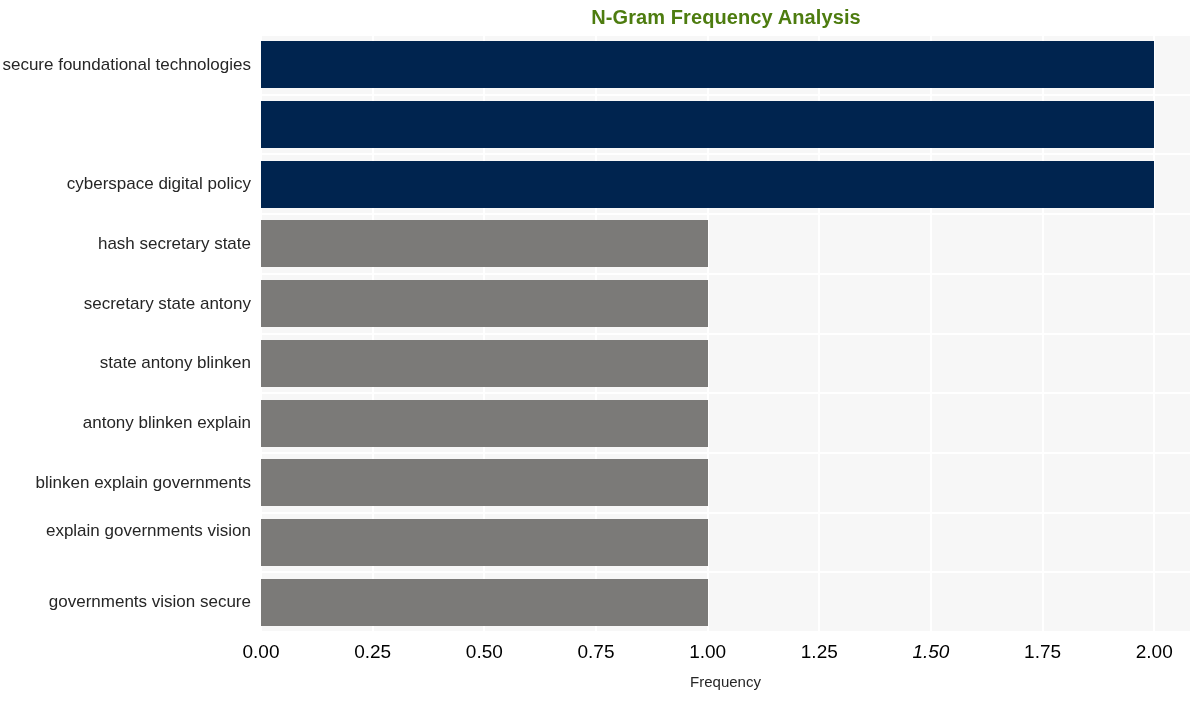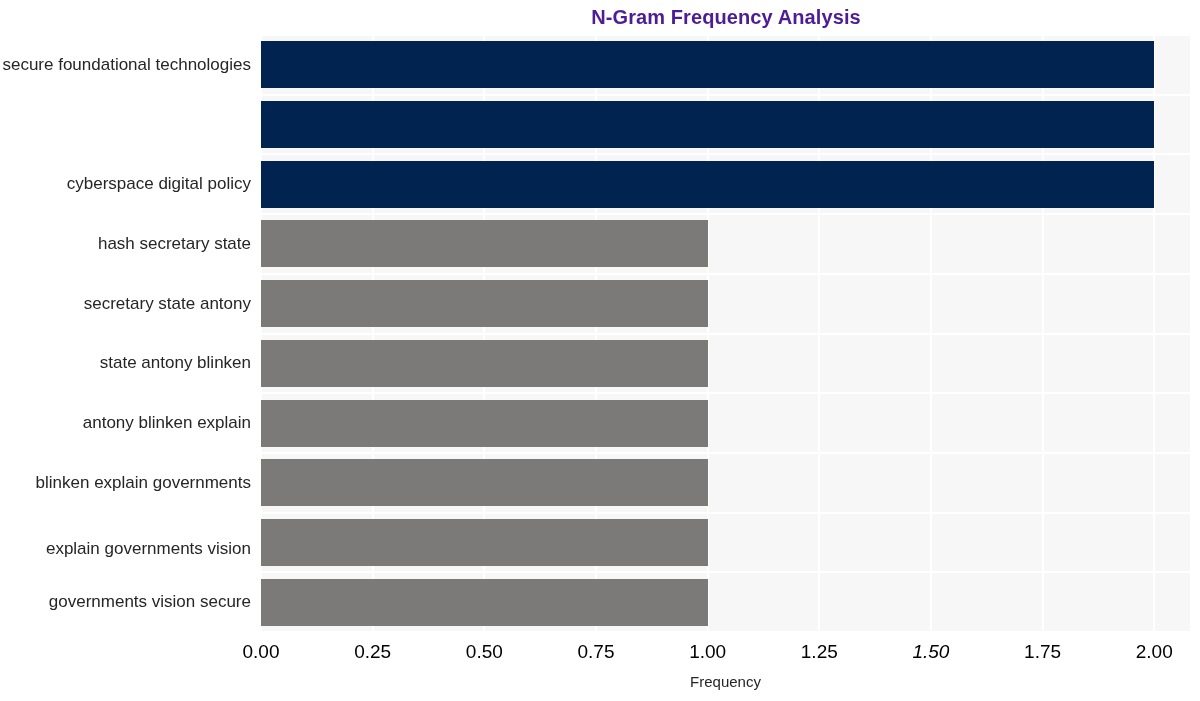--- a/index.html
+++ b/index.html
@@ -23,21 +23,21 @@
 
   
   .chart-title {
     position: absolute;
     left: 261px;
     top: 6px;
     width: 930px;
     text-align: center;
     font-size: 20px;
     font-weight: bold;
-    color: #4c1d95;
+    color: #4d7c0f;
     letter-spacing: 0.1px;
     white-space: nowrap;
   }
 
   
   .plot-area {
     position: absolute;
     left: 261px;
     top: 35px;
     width: 929px;
@@ -147,21 +147,21 @@
     </div>
 
   <div class="ytick-wrap" id="ytick-wrap">
       <div class="ytick-label" style="top: 64.85px;">secure foundational technologies</div>
       <div class="ytick-label" style="top: 184.25px;">cyberspace digital policy</div>
       <div class="ytick-label" style="top: 243.95px;">hash secretary state</div>
       <div class="ytick-label" style="top: 303.65px;">secretary state antony</div>
       <div class="ytick-label" style="top: 363.35px;">state antony blinken</div>
       <div class="ytick-label" style="top: 423.05px;">antony blinken explain</div>
       <div class="ytick-label" style="top: 482.75px;">blinken explain governments</div>
-      <div class="ytick-label" style="top: 549px;">explain governments vision</div>
+      <div class="ytick-label" style="top: 531px;">explain governments vision</div>
       <div class="ytick-label" style="top: 602.15px;">governments vision secure</div>
     </div>
 
   <div id="xtick-wrap">
       <div class="xtick-label" style="left: 261px;">0.00</div>
       <div class="xtick-label" style="left: 372.659px;">0.25</div>
       <div class="xtick-label" style="left: 484.317px;">0.50</div>
       <div class="xtick-label" style="left: 595.976px;">0.75</div>
       <div class="xtick-label" style="left: 707.635px;">1.00</div>
       <div class="xtick-label" style="left: 819.293px;">1.25</div>

